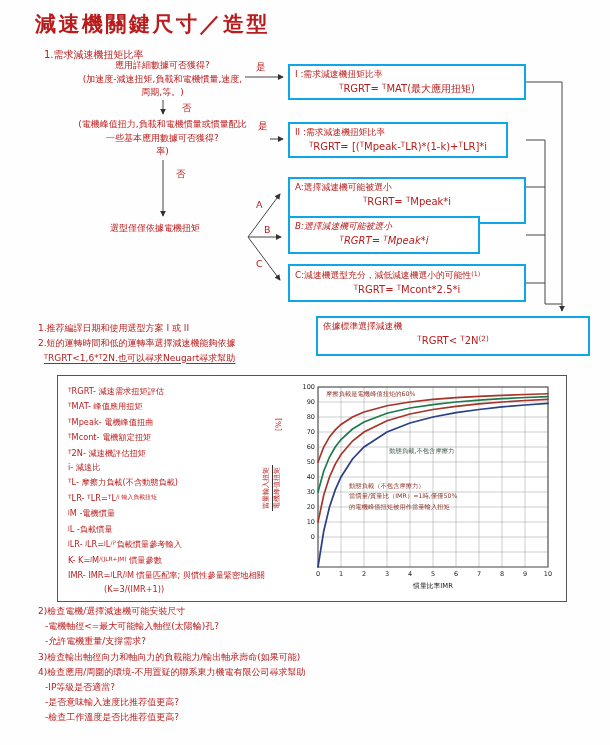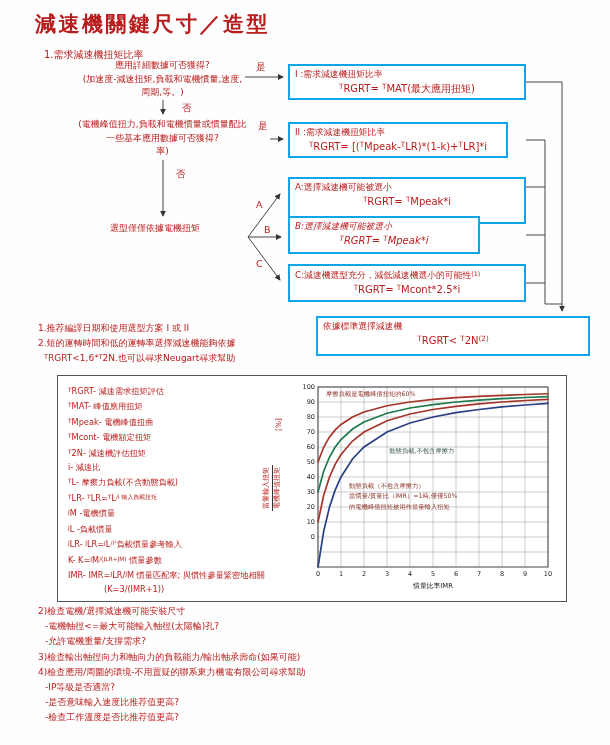--- a/index.html
+++ b/index.html
@@ -9,21 +9,21 @@
   .subtitle{position:absolute;left:44px;top:48px;font-size:10px;}
   .q{position:absolute;text-align:center;font-size:9px;line-height:13.5px;}
   .lbl{position:absolute;font-size:9.5px;}
   .connectors{position:absolute;left:0;top:0;pointer-events:none;}
   .fbox{position:absolute;border:2px solid #0ea5e9;background:#fff;font-size:8.8px;
         padding:2px 5px;box-sizing:border-box;}
   .fbox-title{text-align:left;line-height:12px;}
   .fbox-formula{text-align:center;font-size:10px;margin-top:2px;}
   sup{font-size:0.72em;vertical-align:0.38em;}
   .notes{position:absolute;left:38px;top:321px;width:256px;font-size:9px;line-height:14.6px;}
-  .notes .ind{padding-left:6px;}
+  .notes .ind{padding-left:6px;text-decoration:underline;}
   .bigbox{position:absolute;left:57px;top:375px;width:510px;height:227px;border:1px solid #555;
           box-sizing:border-box;background:#fff;}
   .legend{position:absolute;left:68px;top:383px;font-size:8.2px;line-height:14.2px;white-space:nowrap;}
   .legend .legend-line:last-child{padding-left:36px;}
   .chart{position:absolute;left:296px;top:381px;}
   .chart text{font-family:"DejaVu Sans","Liberation Sans",sans-serif;}
   .ylab-unit{position:absolute;left:272px;top:420px;font-size:7.5px;transform:rotate(-90deg);}
   .ylab-frac{position:absolute;left:213px;top:478px;width:118px;transform:rotate(-90deg);
              font-size:7px;text-align:center;line-height:9.5px;}
   .ylab-frac .num{border-bottom:1px solid #333;display:inline-block;padding:0 2px;}

